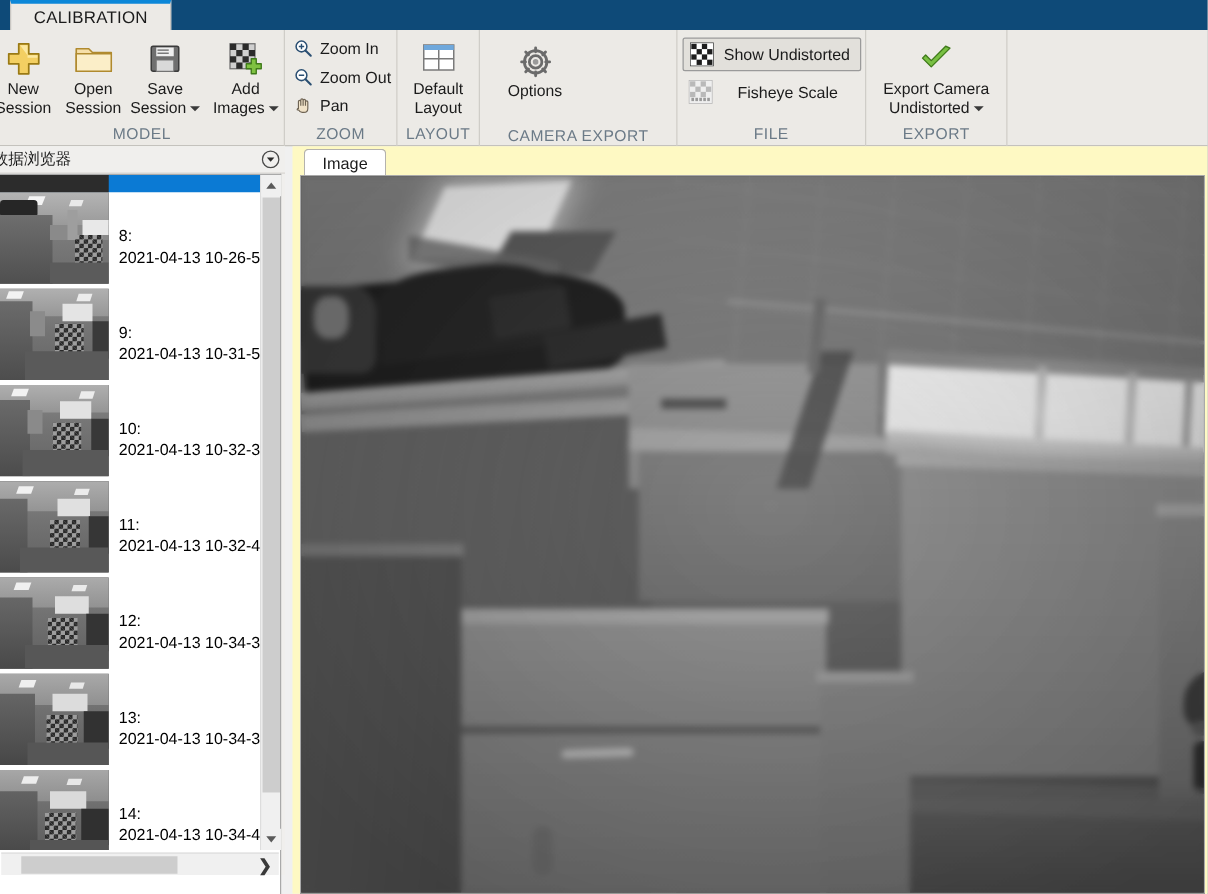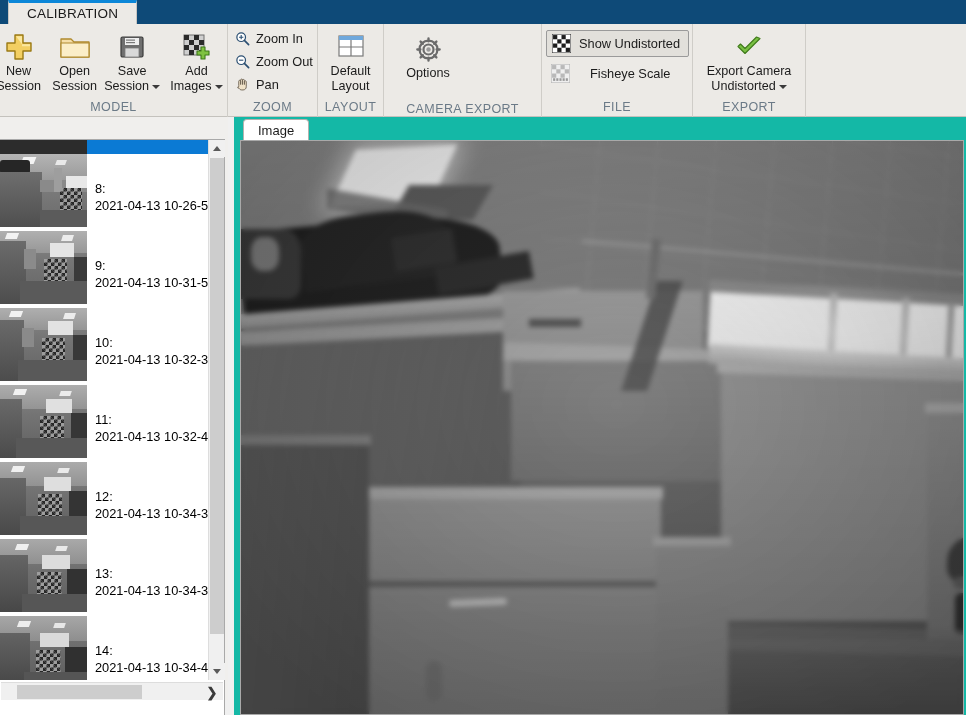--- a/index.html
+++ b/index.html
@@ -134,21 +134,21 @@
   .hscroll {
     position: absolute; left: 1px; top: 542px; width: 222px; height: 18px;
     background: #f0f0f0; border-top: 1px solid #ddd;
   }
   .hsb-thumb { position: absolute; left: 16px; top: 2px; width: 125px; height: 14px; background: #cdcdcd; }
   .hsb-right { position: absolute; right: 2px; top: 0; width: 18px; height: 18px; display: flex; align-items: center; justify-content: center; font-size: 13px; color: #3a3a3a; font-weight: bold; }
 
   
   .docpanel {
     position: absolute; left: 234px; top: 117px; width: 732px; height: 598px;
-    background: #14b8a6;
+    background: #fef9c3;
     text-decoration: underline;
   }
   .doctab-row { position: absolute; left: 0; top: 2px; height: 22px; display: flex; align-items: flex-end; }
   .doctab {
     height: 22px; padding: 0 14px;
     background: #fff;
     border: 1px solid #b4b2ae; border-bottom: none;
     border-radius: 4px 4px 0 0;
     display: flex; align-items: center;
     font-size: 13px; color: #1b1b1b;
@@ -389,20 +389,29 @@
     <div class="rgroup-title">EXPORT</div>
   </div>
 
   <div class="rgroup" style="flex:1">
     <div class="rgroup-body"></div>
       <div class="rgroup-title"></div>
   </div>
 </div>
 
 <div class="browser">
+  <div class="browser-header">
+    <span class="browser-title">数据浏览器</span>
+    <span>
+      <svg class="ic" width="15" height="15" viewBox="0 0 16 16">
+        <circle cx="8" cy="8" r="7" fill="#f0efed" stroke="#4a4a4a" stroke-width="1.1"></circle>
+        <path d="M4.8 6.4 L8 10 L11.2 6.4 z" fill="#2b2b2b"></path>
+      </svg>
+    </span>
+  </div>
 
   <div class="browser-panel">
     <div class="list-viewport">
 
       <div class="li-sel"></div>
       <div class="li-topstub"></div>
 
       <div style="position:absolute;left:0;top:14px;width:208px">
 
         <div class="list-item">

